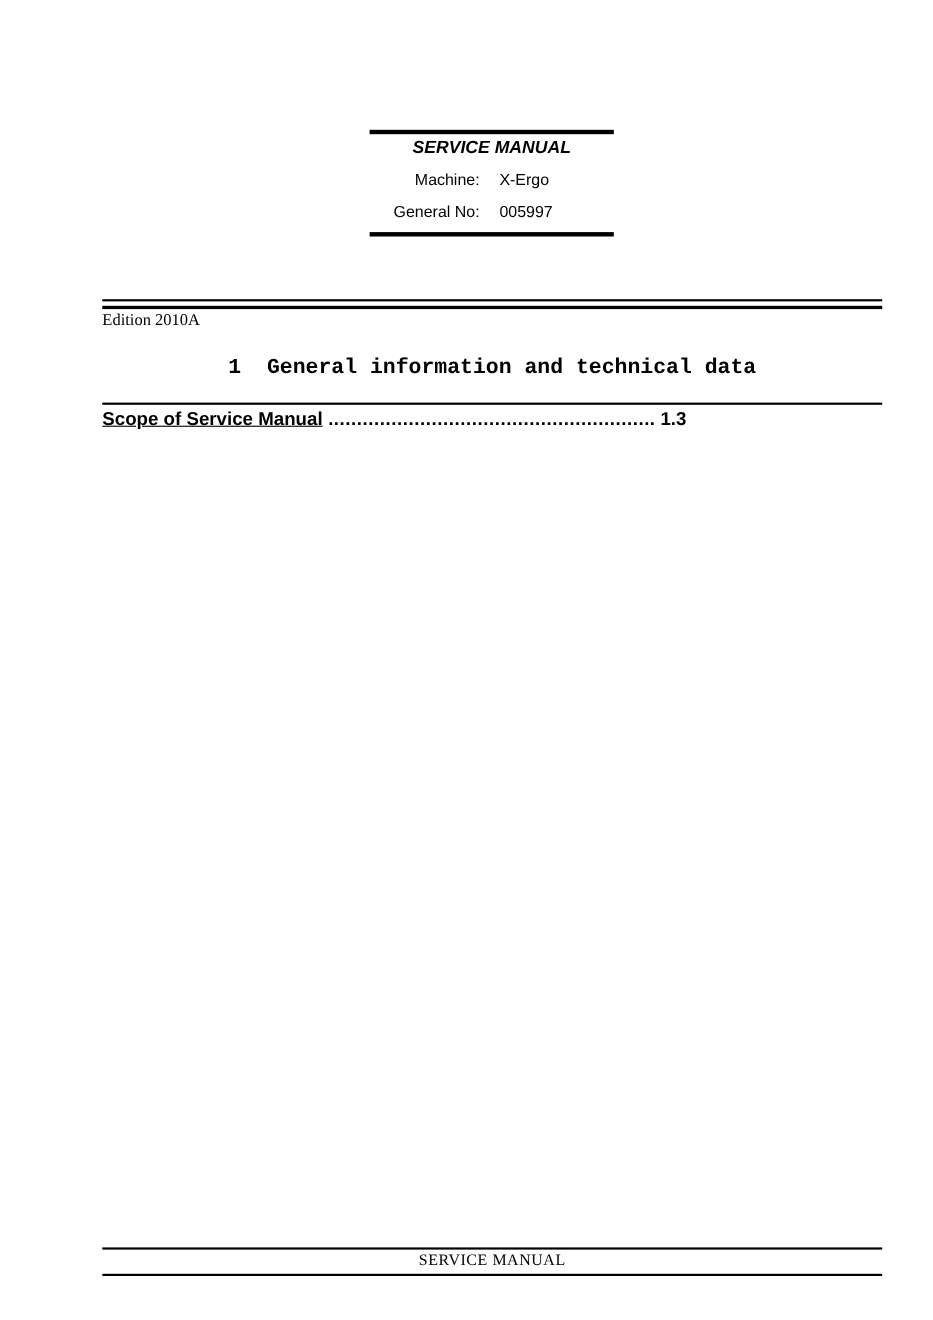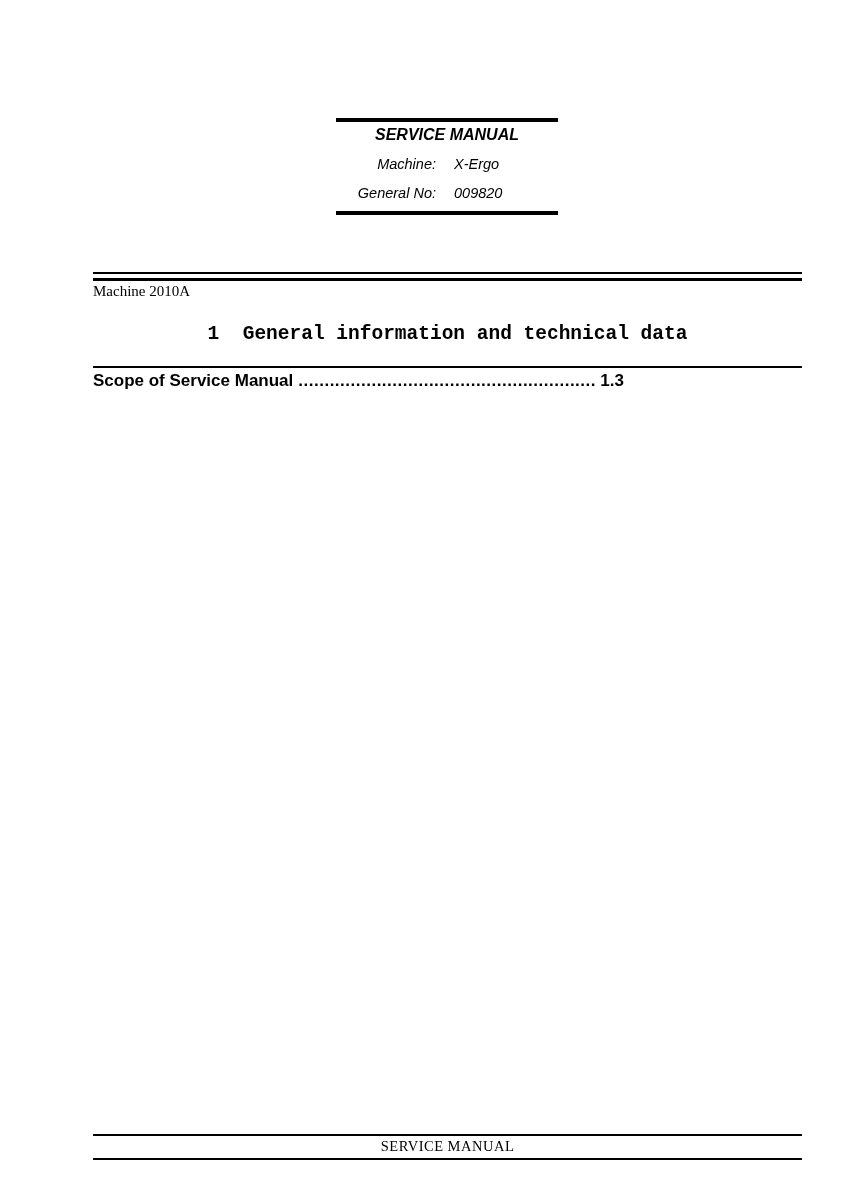--- a/index.html
+++ b/index.html
@@ -33,21 +33,20 @@
     font-style: italic;
     font-weight: bold;
     font-size: 16px;
     line-height: 17px;
   }
   .hb-row {
     display: grid;
     grid-template-columns: 100px 1fr;
     column-gap: 18px;
     margin-top: 13px;
-    font-style: italic;
     font-size: 14.5px;
     line-height: 16px;
   }
   .hb-label { text-align: right; }
 
   
   .double-rule {
     margin-top: 57px;
     height: 4px;
     border-top: 2px solid #000;
@@ -73,21 +72,21 @@
   
   .toc { margin-top: 22px; }
   .toc-section { margin-top: 18px; }
   .toc-section:first-child { margin-top: 0; }
   .toc-rule { border-top: 2.5px solid #000; }
 
   .row {
     display: flex;
     align-items: baseline;
   }
-  .row .label { white-space: nowrap; }
+  .row .label { white-space: nowrap; text-decoration: underline; }
   .row .dots {
     flex: 1 1 auto;
     overflow: hidden;
     white-space: nowrap;
     padding-left: 5px;
     letter-spacing: 0.5px;
   }
   .row .page {
     white-space: nowrap;
     padding-left: 4px;
@@ -124,27 +123,27 @@
   <div class="content">
 
     <div class="header-box">
       <div class="hb-title">SERVICE MANUAL</div>
       <div class="hb-row">
         <span class="hb-label">Machine:</span>
         <span class="hb-value">X-Ergo</span>
       </div>
       <div class="hb-row">
         <span class="hb-label">General No:</span>
-        <span class="hb-value">009820</span>
+        <span class="hb-value">005997</span>
       </div>
     </div>
 
     <div class="double-rule"></div>
 
-    <div class="edition">Machine 2010A</div>
+    <div class="edition">Edition 2010A</div>
 
     <h1 class="chapter-title">1&nbsp; General information and technical data</h1>
 
     <div class="toc">
   <section class="toc-section">
     <div class="toc-rule"></div>
     <div class="row l1">
       <span class="label">Scope of Service Manual</span>
       <span class="dots">................................................................................................................................................................................................................................................</span>
       <span class="page">1.3</span>

